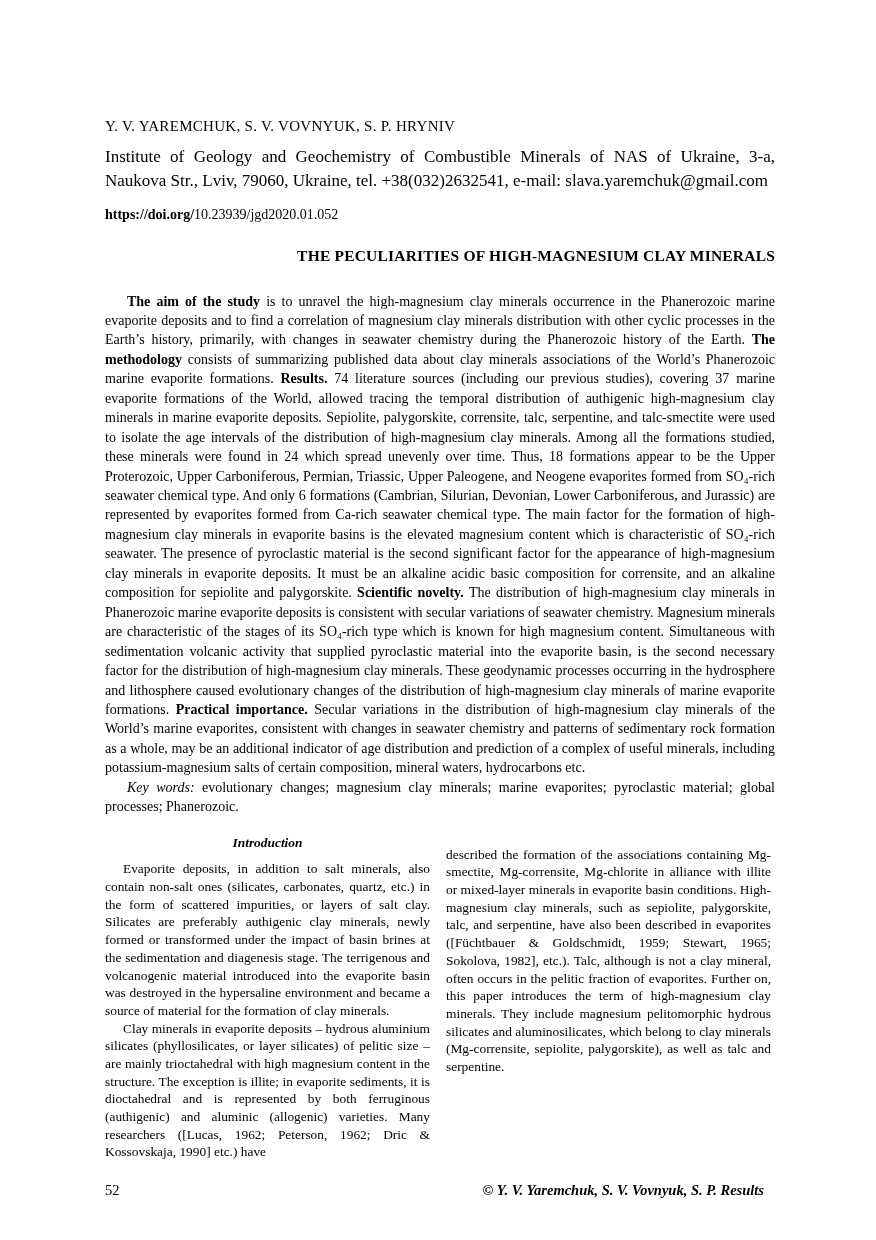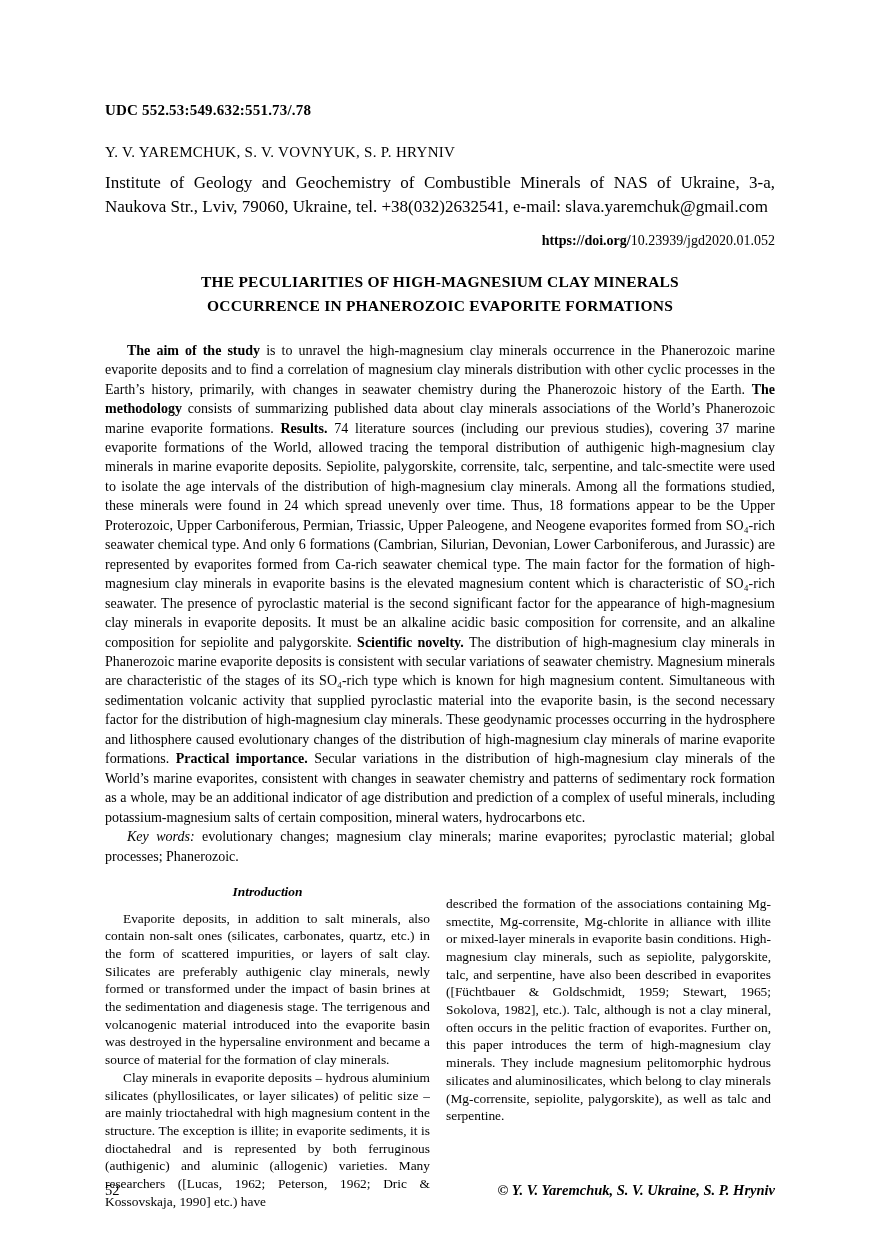--- a/index.html
+++ b/index.html
@@ -25,39 +25,38 @@
   p { margin: 0; }
   .b { font-weight: bold; }
   .i { font-style: italic; font-family: Liberation Serif, serif; }
 
   .udc {
     font-weight: bold;
     font-size: 15px;
     letter-spacing: 0.2px;
   }
   .authors {
-    margin-top: 25px;
+    margin-top: 16px;
     font-size: 15px;
     letter-spacing: 0.3px;
   }
   .affiliation {
     margin-top: 10px;
     font-size: 17px;
     line-height: 1.42;
     text-align: justify;
   }
   .doi {
     margin-top: 14px;
     font-size: 14px;
-    text-align: right;
   }
   .doi .b { font-weight: bold; }
   .title {
     margin: 21px 0 0 0;
-    text-align: center;
+    text-align: right;
     font-size: 15.5px;
     font-weight: bold;
     line-height: 1.5;
     letter-spacing: 0.2px;
   }
   .abstract {
     margin-top: 24px;
     font-size: 14px;
     line-height: 1.39;
     text-align: justify;
@@ -84,21 +83,21 @@
     font-weight: bold;
     font-style: italic;
     text-align: center;
     margin-bottom: 9px;
   }
   .colp { text-indent: 18px; }
   .colp.noindent { text-indent: 0; margin-top: 12px; }
   .footer {
     position: absolute;
     left: 105px;
-    right: 101px;
+    right: 112px;
     top: 1182px;
     display: flex;
     justify-content: space-between;
     align-items: baseline;
     font-size: 14.5px;
   }
   .copyright {
     font-weight: bold;
     font-style: italic;
   }
@@ -113,46 +112,45 @@
     color: #b9b9b9;
     margin-top: 33px;
   }
 </style>
 </head>
 <body>
 
 <div class="sheet">
   <div class="content">
 
-    <p class="udc">UDC 552.53:549.632:551.73/.78</p>
 
     <p class="authors">Y. V. YAREMCHUK, S. V. VOVNYUK, S. P. HRYNIV</p>
 
     <p class="affiliation">Institute of Geology and Geochemistry of Combustible Minerals of NAS of Ukraine, 3-a, Naukova Str., Lviv, 79060, Ukraine, tel. +38(032)2632541, e-mail: slava.yaremchuk@gmail.com</p>
 
     <p class="doi"><span class="b">https://doi.org/</span><span>10.23939/jgd2020.01.052</span></p>
 
-    <h1 class="title"><span>THE PECULIARITIES OF HIGH-MAGNESIUM CLAY MINERALS</span><br><span>OCCURRENCE IN PHANEROZOIC EVAPORITE FORMATIONS</span></h1>
+    <h1 class="title"><span>THE PECULIARITIES OF HIGH-MAGNESIUM CLAY MINERALS</span><br></h1>
 
     <p class="abstract"><span class="b">The aim of the study </span><span>is to unravel the high-magnesium clay minerals occurrence in the Phanerozoic marine evaporite deposits and to find a correlation of magnesium clay minerals distribution with other cyclic processes in the Earth’s history, primarily, with changes in seawater chemistry during the Phanerozoic history of the Earth. </span><span class="b">The methodology </span><span>consists of summarizing published data about clay minerals associations of the World’s Phanerozoic marine evaporite formations. </span><span class="b">Results. </span><span>74 literature sources (including our previous studies), covering 37 marine evaporite formations of the World, allowed tracing the temporal distribution of authigenic high-magnesium clay minerals in marine evaporite deposits. Sepiolite, palygorskite, corrensite, talc, serpentine, and talc-smectite were used to isolate the age intervals of the distribution of high-magnesium clay minerals. Among all the formations studied, these minerals were found in 24 which spread unevenly over time. Thus, 18 formations appear to be the Upper Proterozoic, Upper Carboniferous, Permian, Triassic, Upper Paleogene, and Neogene evaporites formed from SO₄-rich seawater chemical type. And only 6 formations (Cambrian, Silurian, Devonian, Lower Carboniferous, and Jurassic) are represented by evaporites formed from Ca-rich seawater chemical type. The main factor for the formation of high-magnesium clay minerals in evaporite basins is the elevated magnesium content which is characteristic of SO₄-rich seawater. The presence of pyroclastic material is the second significant factor for the appearance of high-magnesium clay minerals in evaporite deposits.  It must be an alkaline acidic basic composition for corrensite, and an alkaline composition for sepiolite and palygorskite. </span><span class="b">Scientific novelty. </span><span>The distribution of high-magnesium clay minerals in Phanerozoic marine evaporite deposits is consistent with secular variations of seawater chemistry. Magnesium minerals are characteristic of the stages of its SO₄-rich type which is known for high magnesium content. Simultaneous with sedimentation volcanic activity that supplied pyroclastic material into the evaporite basin, is the second necessary factor for the distribution of high-magnesium clay minerals. These geodynamic processes occurring in the hydrosphere and lithosphere caused evolutionary changes of the distribution of high-magnesium clay minerals of marine evaporite formations. </span><span class="b">Practical importance. </span><span>Secular variations in the distribution of high-magnesium clay minerals of the World’s marine evaporites, consistent with changes in seawater chemistry and patterns of sedimentary rock formation as a whole, may be an additional indicator of age distribution and prediction of a complex of useful minerals, including potassium-magnesium salts of certain composition, mineral waters, hydrocarbons etc.</span></p>
 
     <p class="keywords"><span class="i">Key words:</span><span> evolutionary changes; magnesium clay minerals; marine evaporites; pyroclastic material; global processes; Phanerozoic.</span></p>
 
     <div class="columns">
       <div class="col">
         <p class="col-heading">Introduction</p>
         <p class="colp">Evaporite deposits, in addition to salt minerals, also contain non-salt ones (silicates, carbonates, quartz, etc.) in the form of scattered impurities, or layers of salt clay. Silicates are preferably authigenic clay minerals, newly formed or transformed under the impact of basin brines at the sedimentation and diagenesis stage. The terrigenous and volcanogenic material introduced into the evaporite basin was destroyed in the hypersaline environment and became a source of material for the formation of clay minerals.</p>
         <p class="colp">Clay minerals in evaporite deposits – hydrous aluminium silicates (phyllosilicates, or layer silicates) of pelitic size  – are mainly trioctahedral with high magnesium content in the structure. The exception is illite; in evaporite sediments, it is dioctahedral and is represented by both ferruginous (authigenic) and aluminic (allogenic) varieties. Many researchers ([Lucas, 1962; Peterson, 1962; Dric &amp; Kossovskaja, 1990] etc.) have</p>
       </div>
       <div class="col">
         <p class="colp noindent">described the formation of the associations containing Mg-smectite, Mg-corrensite, Mg-chlorite in alliance with illite or mixed-layer minerals in evaporite basin conditions. High-magnesium clay minerals, such as sepiolite, palygorskite, talc, and serpentine, have also been described in evaporites ([Füchtbauer &amp; Goldschmidt, 1959; Stewart, 1965; Sokolova, 1982], etc.). Talc, although is not a clay mineral, often occurs in the pelitic fraction of evaporites. Further on, this paper introduces the term of high-magnesium clay minerals. They include magnesium pelitomorphic hydrous silicates and aluminosilicates, which belong to clay minerals (Mg-corrensite, sepiolite, palygorskite), as well as talc and serpentine.</p>
       </div>
     </div>
 
   </div>
 
   <div class="footer">
     <span>52</span>
-    <span class="copyright">© Y. V. Yaremchuk, S. V. Ukraine, S. P. Hryniv</span>
+    <span class="copyright">© Y. V. Yaremchuk, S. V. Vovnyuk, S. P. Results</span>
   </div>
 
   <div class="repository">Lviv Polytechnic National University Institutional Repository http://ena.lp.edu.ua</div>
 </div>
 
 </body></html>

